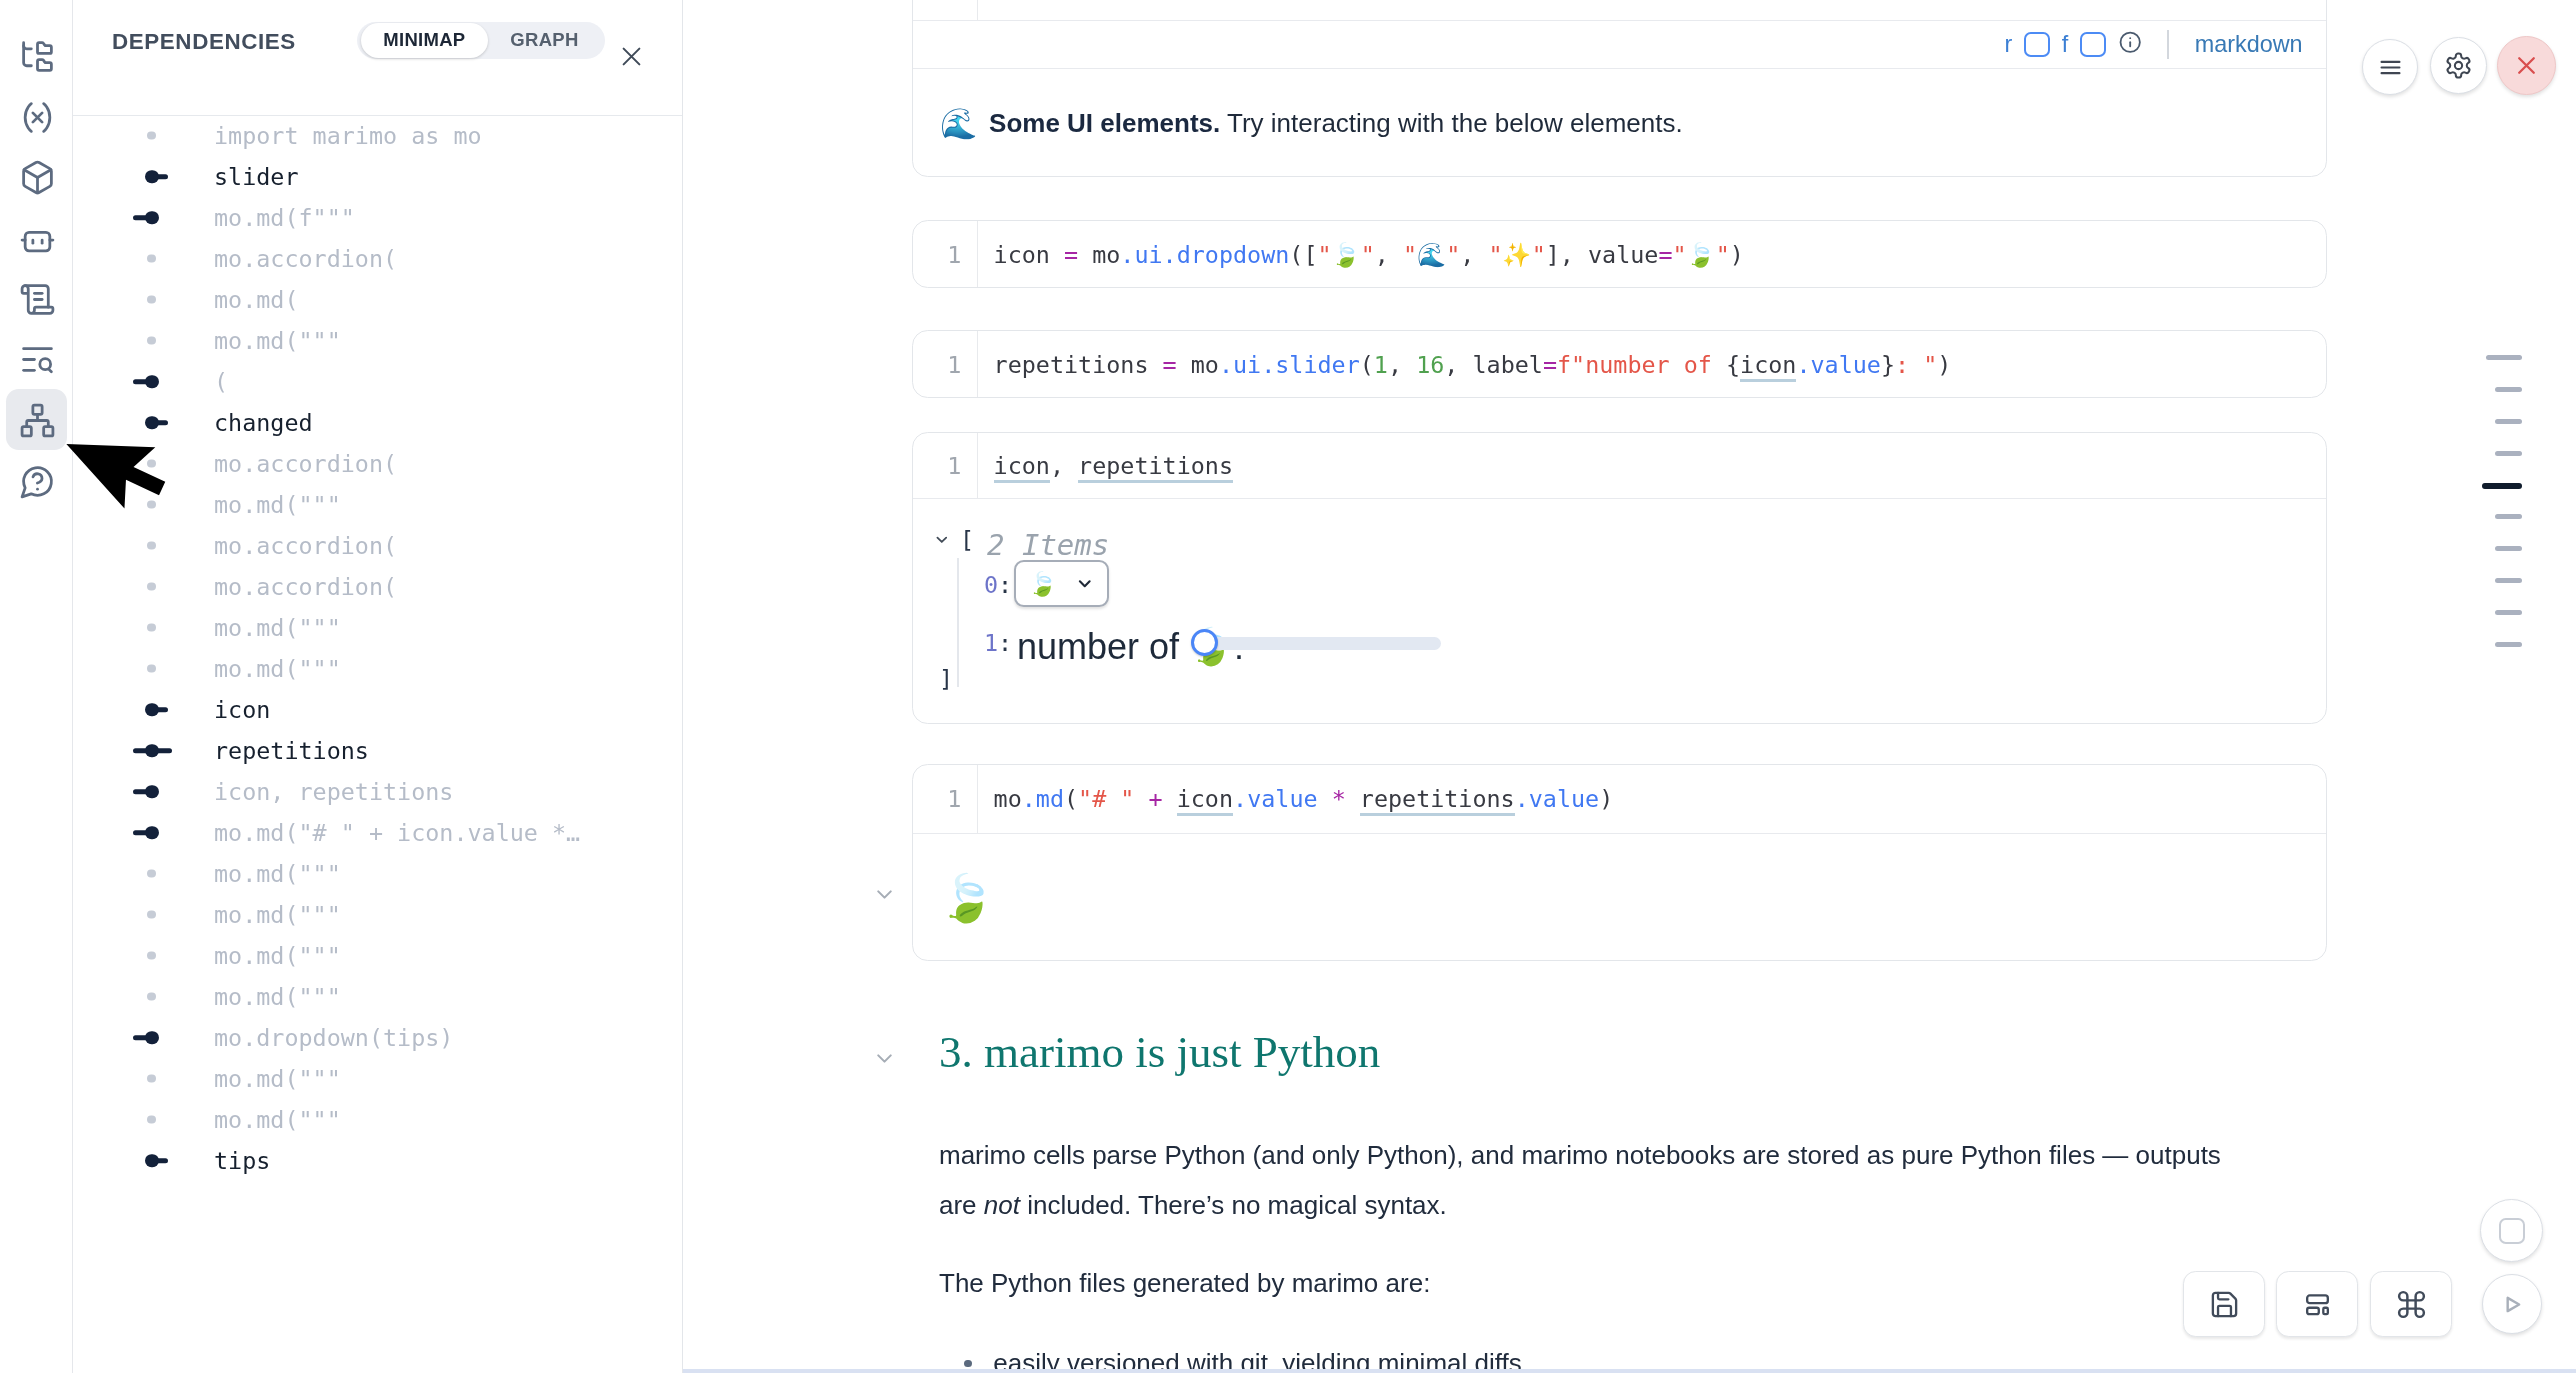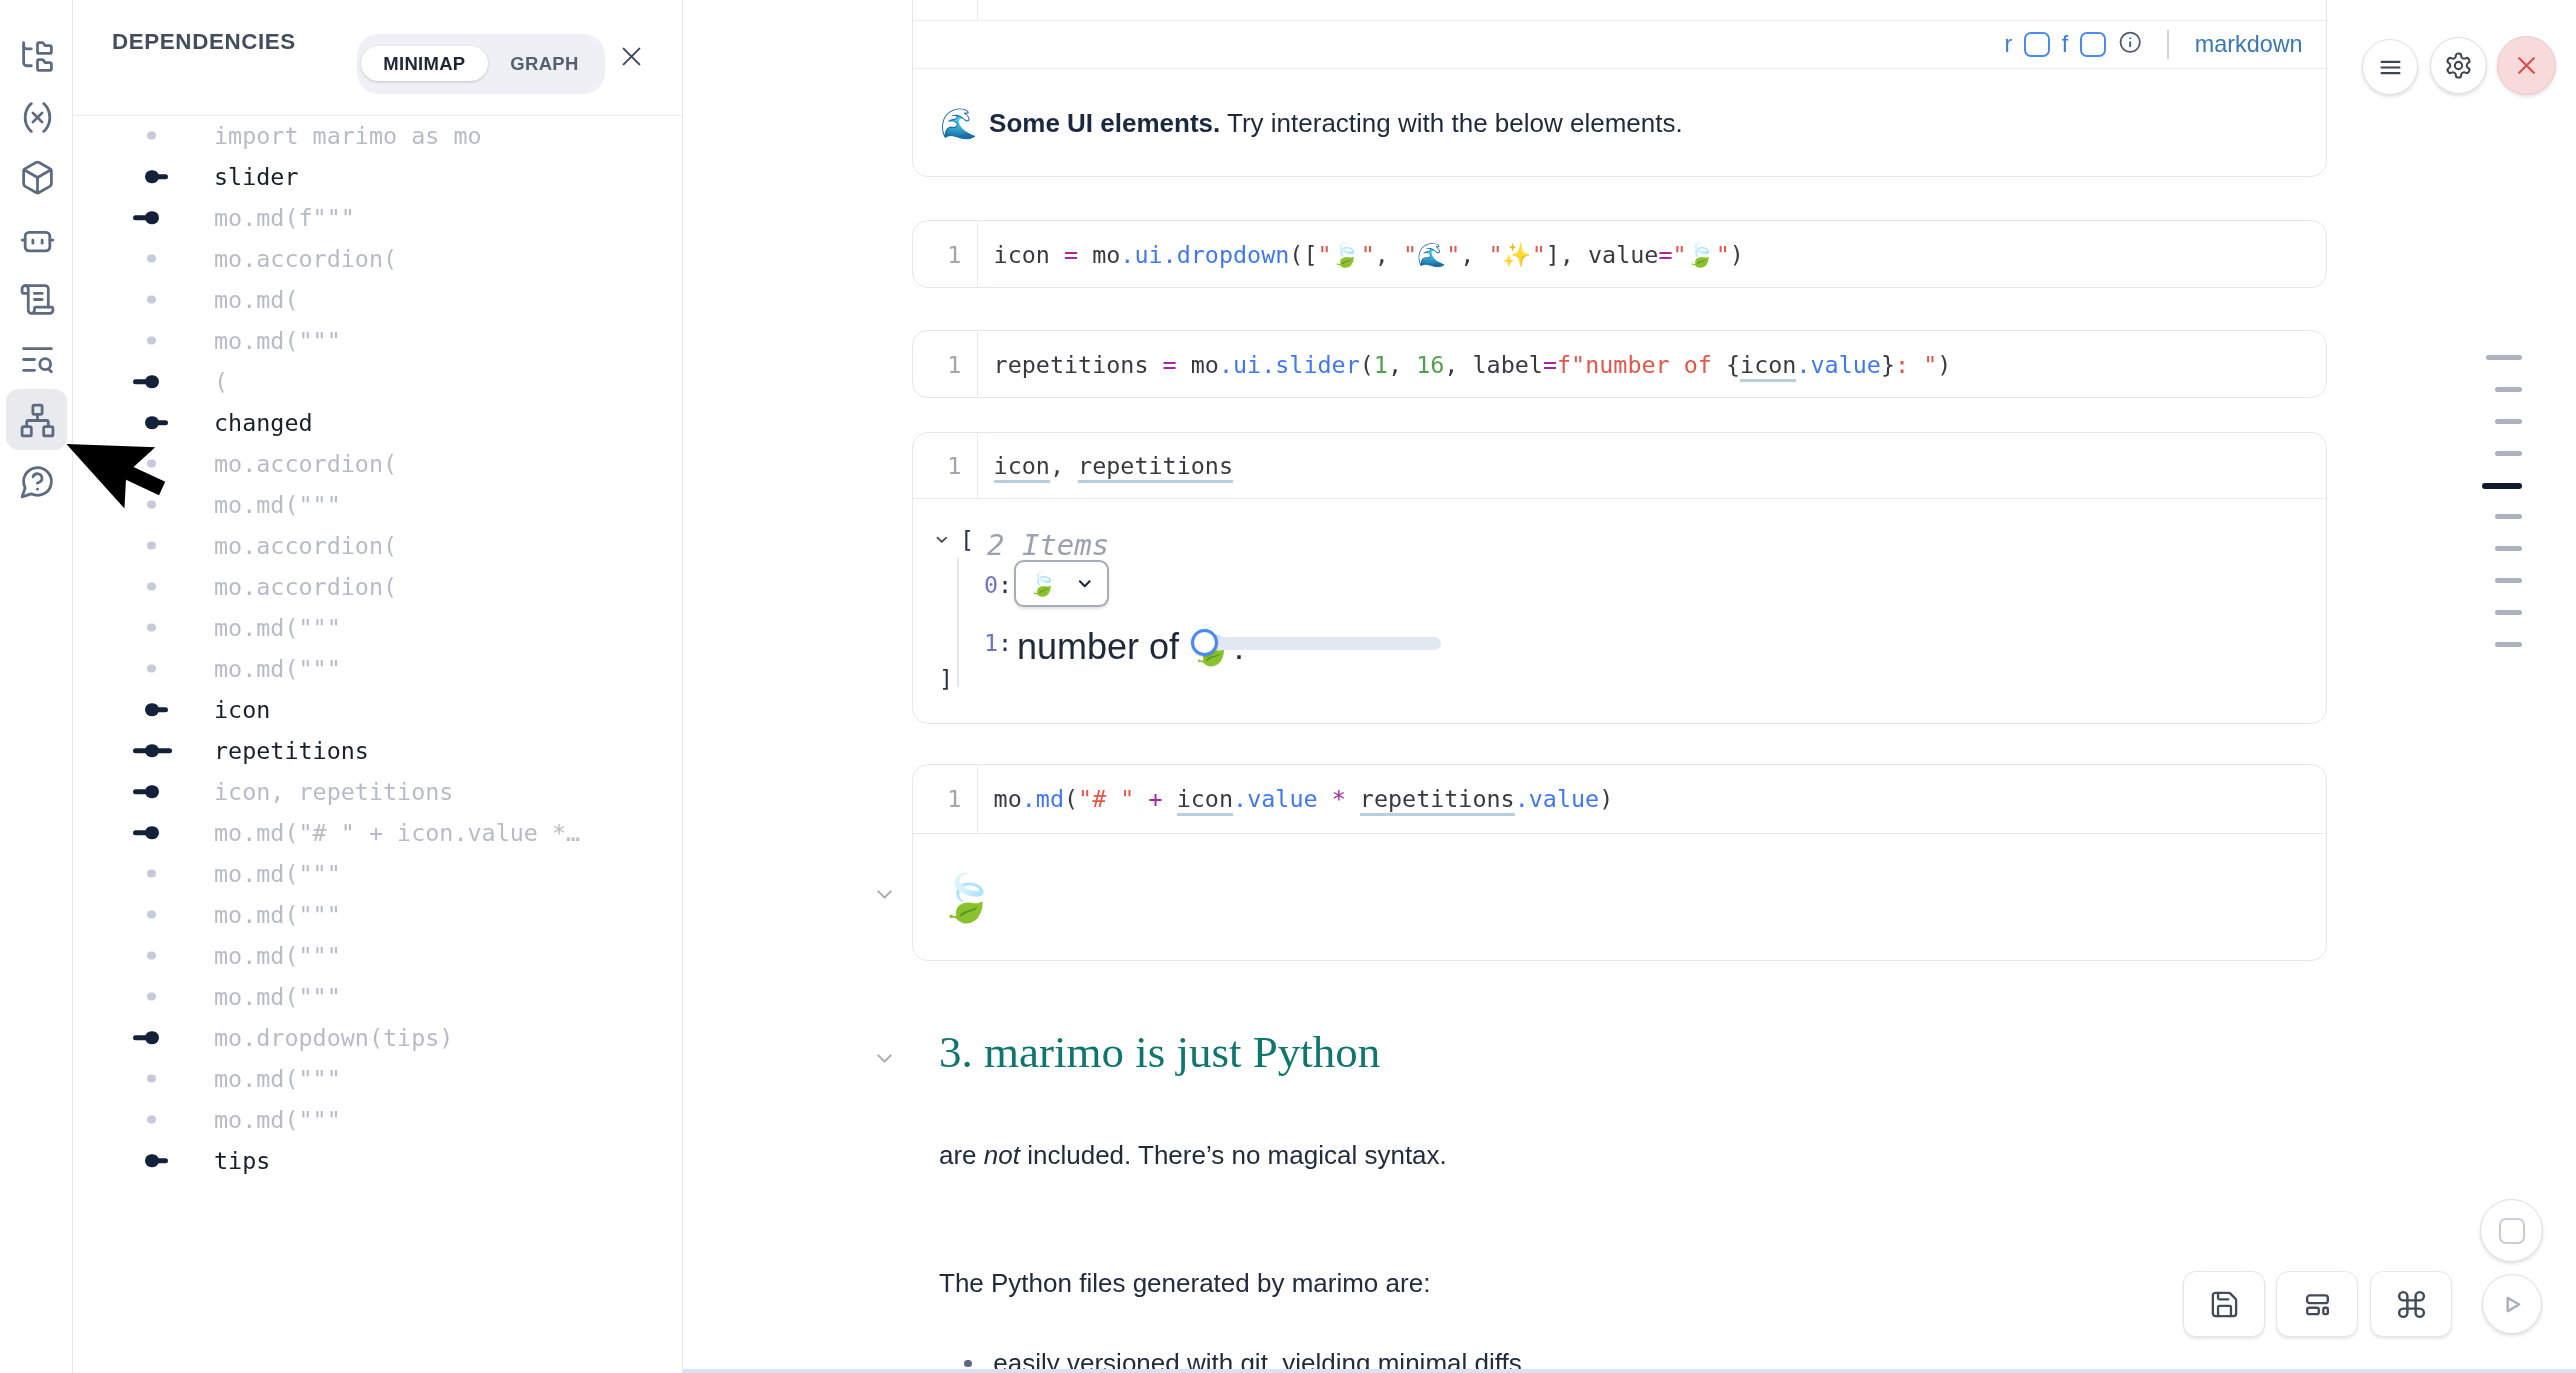--- a/index.html
+++ b/index.html
@@ -9,21 +9,21 @@
 
   
   #sidebar{position:absolute;left:0;top:0;width:73px;height:100%;background:#fff;border-right:1px solid #e5e7eb;z-index:5;}
   .sb-icon{position:absolute;left:18.5px;width:37px;height:37px;color:#5d6b80;}
   .sb-icon svg{width:37px;height:37px;display:block;}
   #sb-active-bg{position:absolute;left:5.9px;top:389px;width:61px;height:61px;background:#e8eaee;border-radius:12.7px;}
 
   
   #panel{position:absolute;left:73px;top:0;width:610px;height:100%;background:#fff;border-right:1px solid #e3e6ea;z-index:4;}
   #panel-title{position:absolute;left:39px;top:29px;font-size:22.4px;font-weight:700;letter-spacing:0.6px;color:#424d5d;text-align:center;}
-  #tabs{position:absolute;left:284px;top:21.5px;width:248px;height:60px;background:#eef0f5;border-radius:21.5px;display:flex;align-items:center;padding:3.9px;margin-top:12px;}
+  #tabs{position:absolute;left:284px;top:21.5px;width:248px;height:37px;background:#eef0f5;border-radius:21.5px;display:flex;align-items:center;padding:3.9px;}
   #tab-minimap{width:127px;height:35px;background:#fff;border-radius:17.6px;box-shadow:0 1px 2.9px rgba(0,0,0,.18);display:flex;align-items:center;justify-content:center;font-size:18.5px;font-weight:700;letter-spacing:0.3px;color:#1d2736;}
   #tab-graph{flex:1;display:flex;align-items:center;justify-content:center;font-size:18.5px;font-weight:600;letter-spacing:0.3px;color:#55606e;}
   #panel-close{position:absolute;left:545px;top:43px;width:27px;height:27px;color:#3f4a58;cursor:pointer;}
   #panel-divider{position:absolute;left:0;top:115px;width:100%;border-top:1px solid #e6e9ed;}
   #mlist{position:absolute;left:0;top:115px;right:16px;text-decoration:underline;}
   .mrow{height:41px;position:relative;}
   .mk{position:absolute;top:50%;transform:translateY(-50%);}
   .mk-dot{left:74px;width:8.8px;height:8.8px;border-radius:50%;background:#c6ccd6;}
   .mk-def,.mk-ref,.mk-both{left:72px;width:13.7px;height:13.7px;border-radius:50%;background:#13213a;}
   .mk-def::before,.mk-ref::before,.mk-both::before{content:'';position:absolute;top:4.4px;height:4.9px;border-radius:2.9px;background:#13213a;}
@@ -399,20 +399,21 @@
       </svg>
   </div>
   <div class="gutter-chevron" style="left:872px;top:1046px">
     <svg viewBox="0 0 24 24" fill="none" stroke="currentColor" stroke-width="2" stroke-linecap="round" stroke-linejoin="round">
         <path d="M6 9l6 6 6-6"></path>
       </svg>
   </div>
 
   <div id="sec-heading">3. marimo is just Python</div>
   <div id="sec-p12">
+    <div>marimo cells parse Python (and only Python), and marimo notebooks are stored as pure Python files — outputs</div>
     <div><span>are </span><i>not</i><span> included. There’s no magical syntax.</span></div>
   </div>
   <div id="sec-p3">The Python files generated by marimo are:</div>
   <div id="sec-bullet">
     <span class="dot"></span>
     <span>easily versioned with git, yielding minimal diffs</span>
   </div>
 
   <div class="roundbtn" id="btn-menu">
     <svg width="27" height="27" viewBox="0 0 24 24" fill="none" stroke="currentColor" stroke-width="1.8" stroke-linecap="round">

